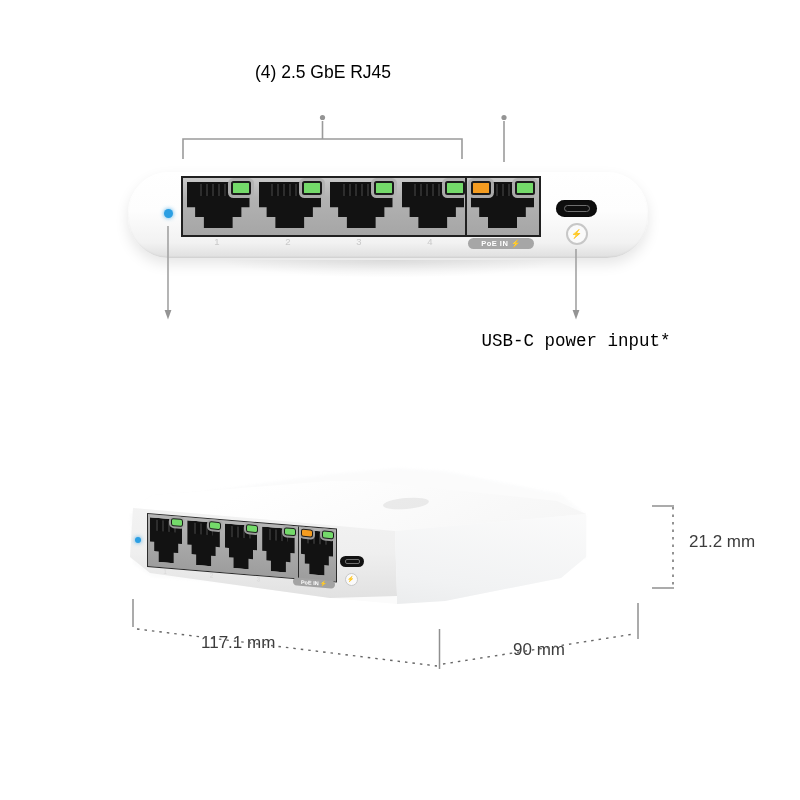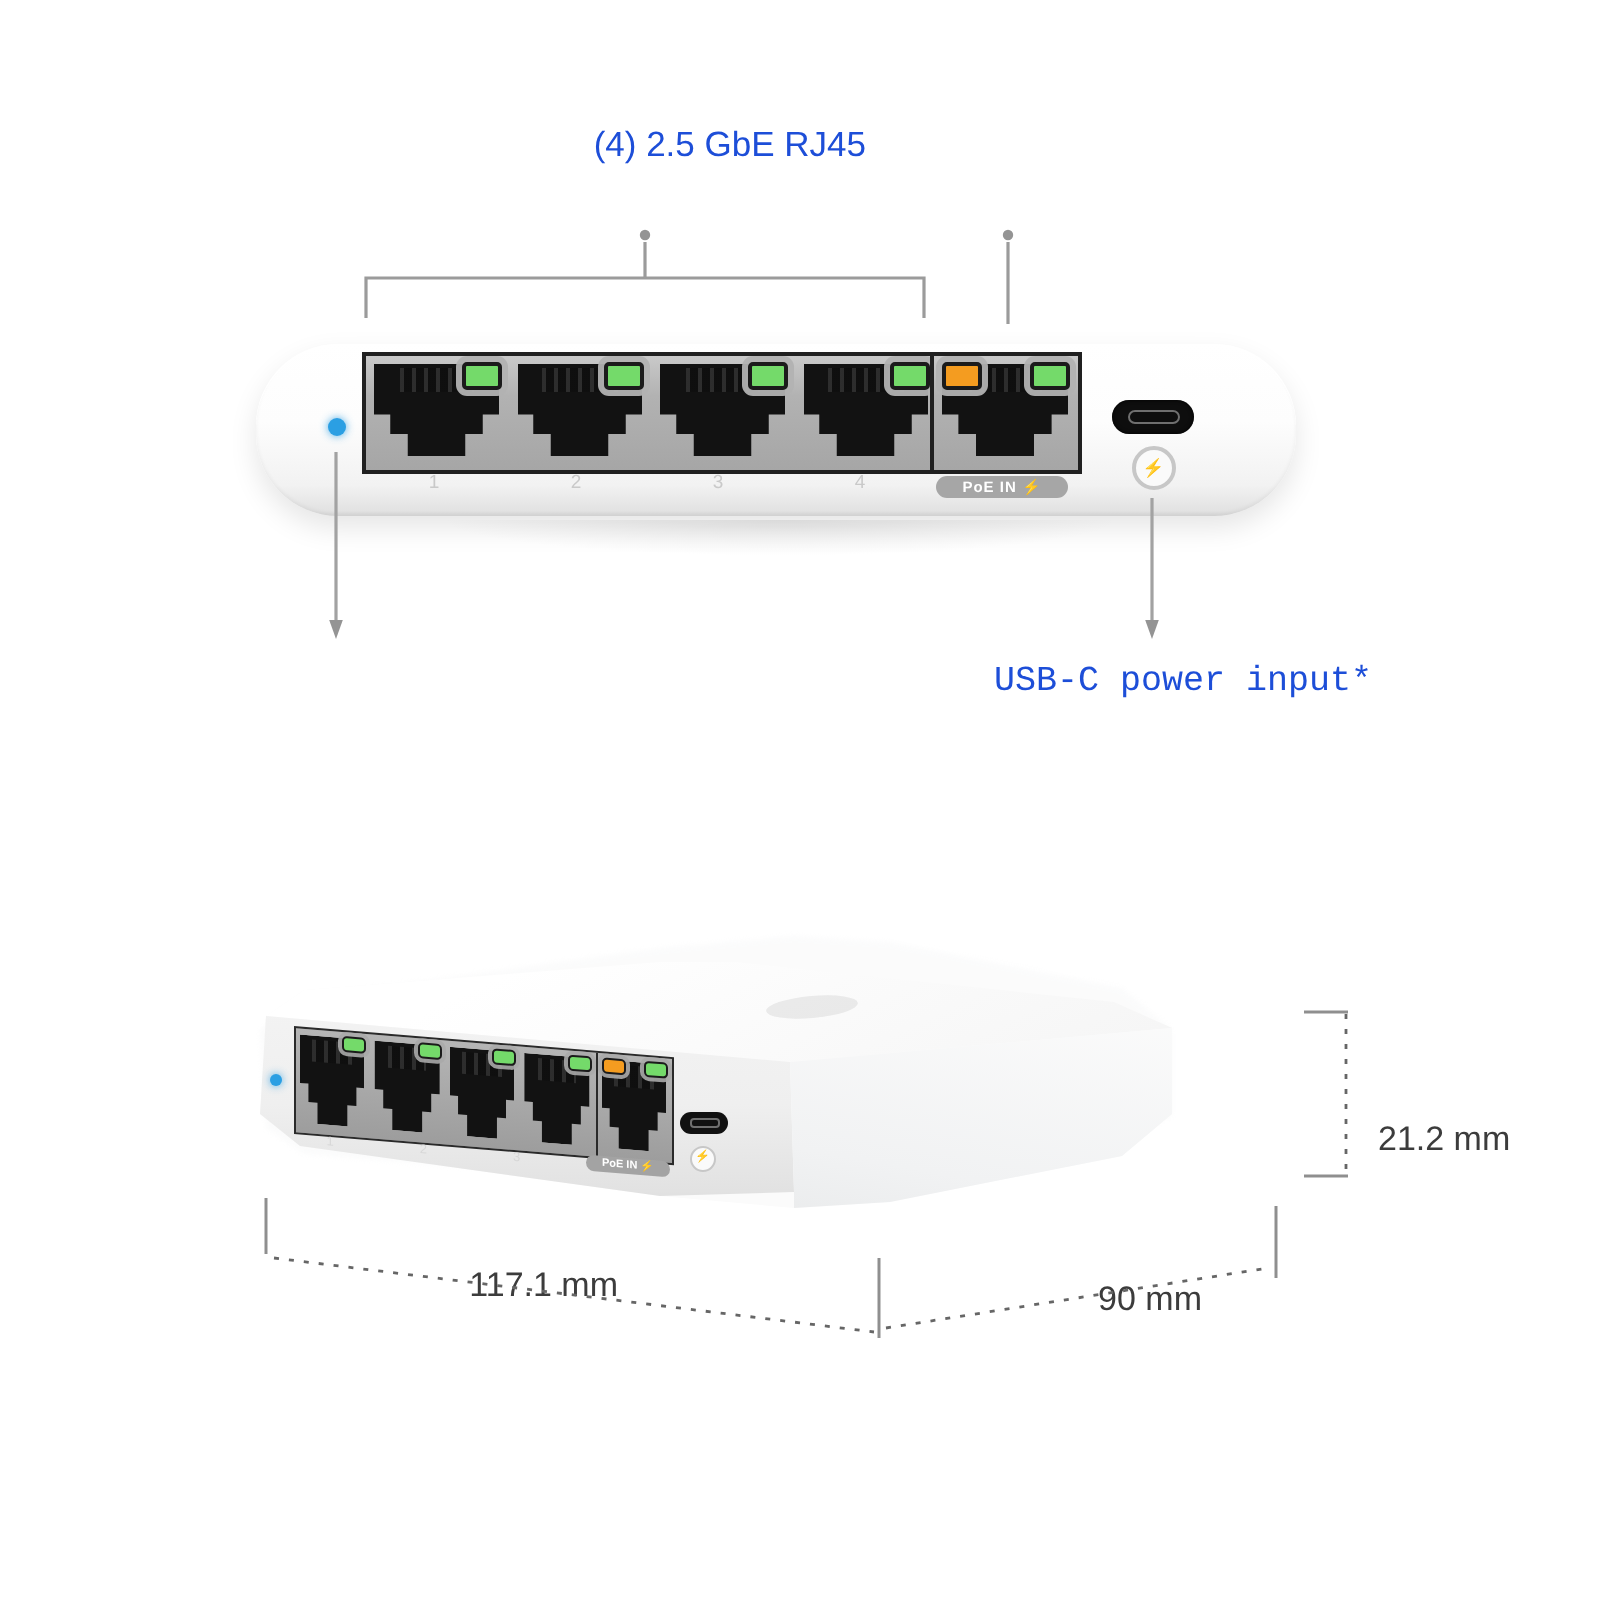--- a/index.html
+++ b/index.html
@@ -1,21 +1,21 @@
 <!DOCTYPE html>
 <html><head>
 <meta charset="utf-8">
 <style>
   html,body{margin:0;padding:0;background:#fff;}
   .stage{position:relative;width:800px;height:800px;background:#ffffff;overflow:hidden;
          font-family:"Liberation Sans", sans-serif;color:#3e3e3e;}
 
   
-  .callout-label{position:absolute;font-size:17.5px;line-height:21px;text-align:right;color:#1d4ed8;}
-  .dim-label{position:absolute;font-size:17px;color:#3c3c3c;background:#fff;padding:0 5px;text-align:right;}
+  .callout-label{position:absolute;font-size:17.5px;line-height:21px;text-align:center;color:#000000;}
+  .dim-label{position:absolute;font-size:17px;color:#3c3c3c;background:#fff;padding:0 5px;text-align:left;}
 
   
   .device-front{position:absolute;left:128px;top:172px;width:520px;height:86px;border-radius:41px;
     background:linear-gradient(180deg,#ffffff 0%,#fdfdfd 45%,#f2f2f2 82%,#e2e2e2 97%,#d9d9d9 100%);
     box-shadow:0 6px 14px rgba(0,0,0,0.10), inset 0 1px 0 rgba(255,255,255,0.9), inset 0 -1px 2px rgba(0,0,0,0.05);}
   .front-reflect{position:absolute;left:140px;top:260px;width:500px;height:46px;
     background:radial-gradient(ellipse 48% 55% at 50% 0%, rgba(130,130,130,0.16), rgba(255,255,255,0) 70%);}
 
   .power-led{position:absolute;width:9px;height:9px;border-radius:50%;background:#2b9fe3;
     box-shadow:0 0 4px rgba(43,159,227,0.85);}
@@ -191,21 +191,21 @@
     </div>
     <div class="p-badge">PoE IN ⚡</div>
     <div class="p-usbc">
       <div class="usbc-inner"></div>
     </div>
     <div class="p-bolt">⚡</div>
   </div>
 
   <div class="dim-label" style="left:196px;top:633px;width:108px;">117.1 mm</div>
   <div class="dim-label" style="left:508px;top:640px;width:88px;">90 mm</div>
-  <div class="dim-label" style="left:684px;top:560px;width:90px;text-align:left;">21.2 mm</div>
+  <div class="dim-label" style="left:684px;top:532px;width:90px;text-align:left;">21.2 mm</div>
 
   <svg class="overlay" width="800" height="800" viewBox="0 0 800 800">
 
     <g stroke="#9b9b9b" stroke-width="1.6" fill="none">
       <path d="M183,159 V139 H462 V159"></path>
       <path d="M322.5,139 V121"></path>
     </g>
     <circle cx="322.5" cy="117.5" r="2.6" fill="#949494"></circle>
 
     <path d="M504,162 V121" stroke="#9b9b9b" stroke-width="1.6" fill="none"></path>

